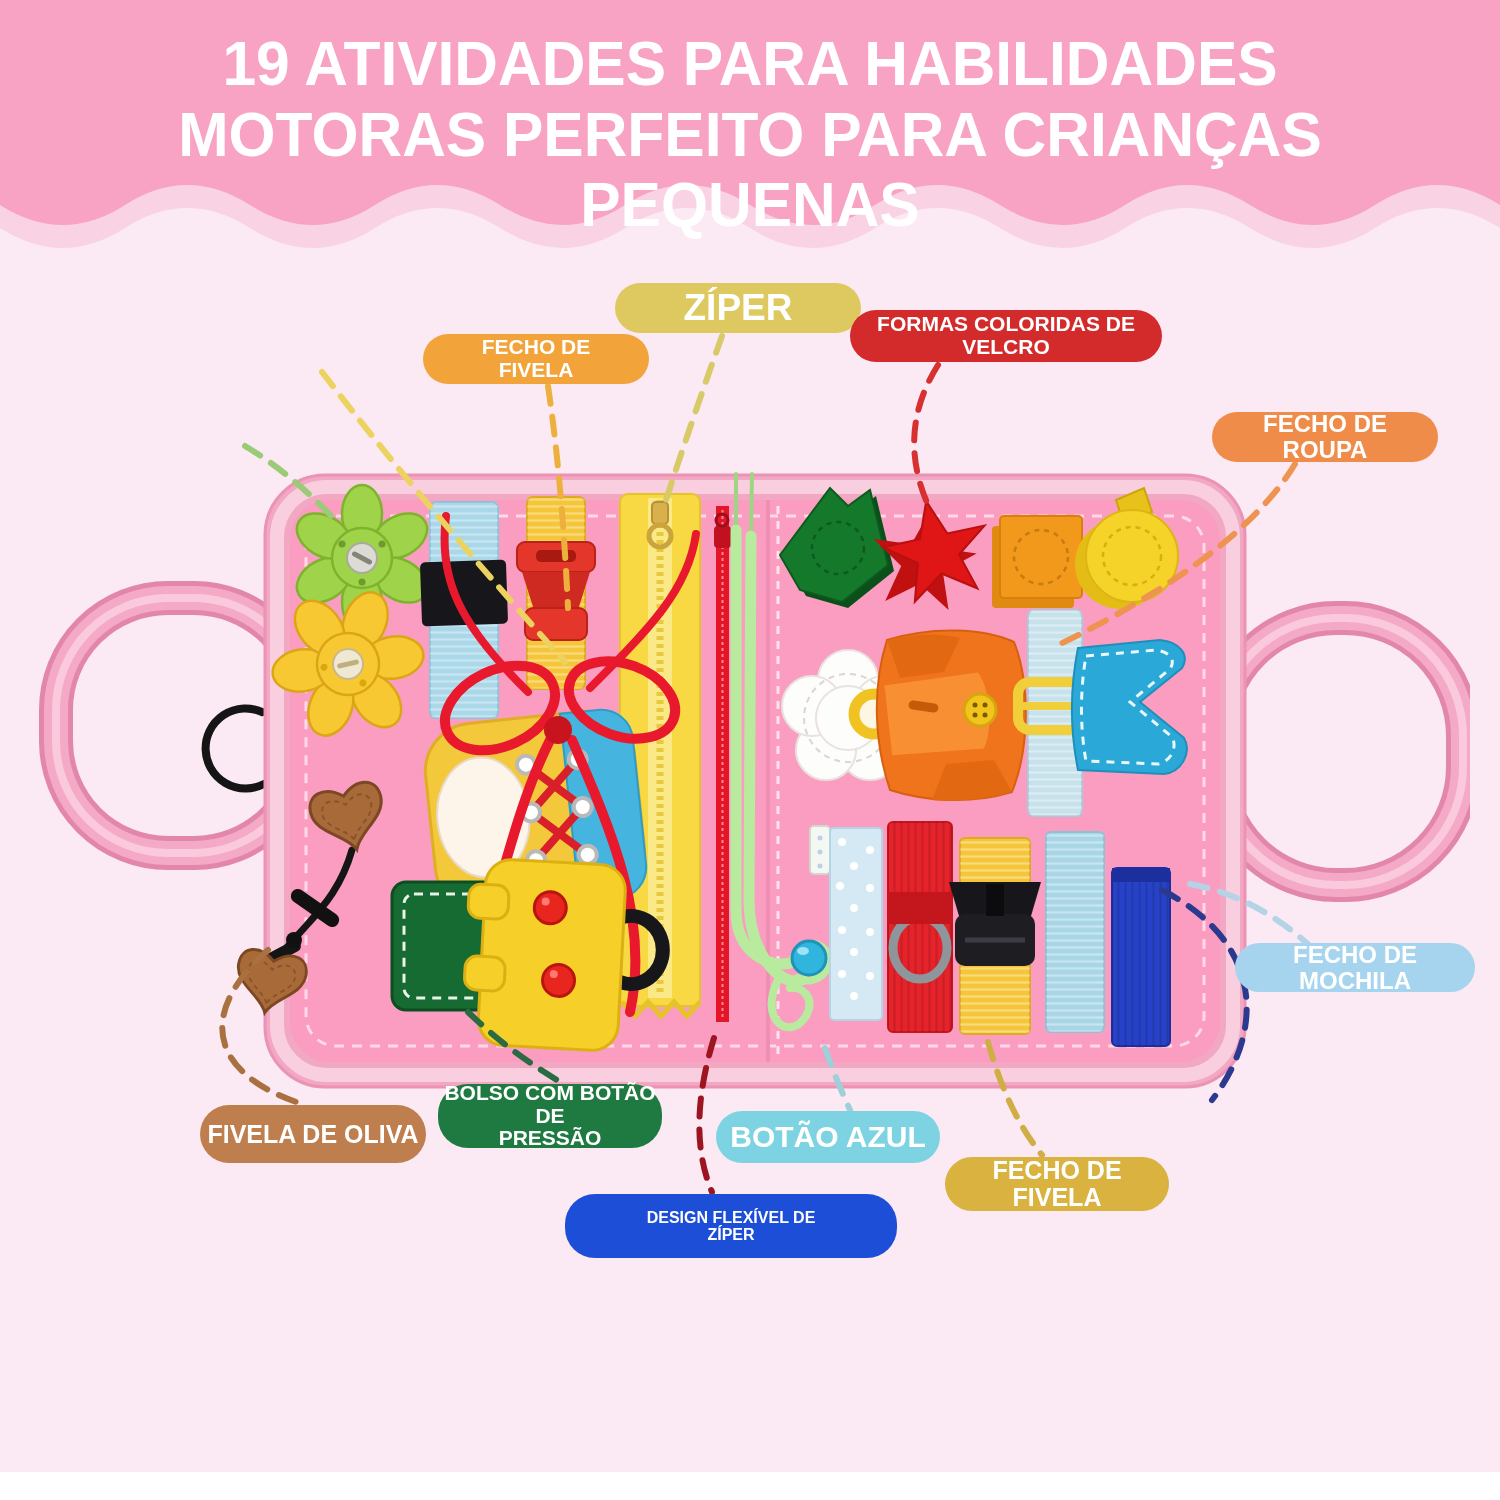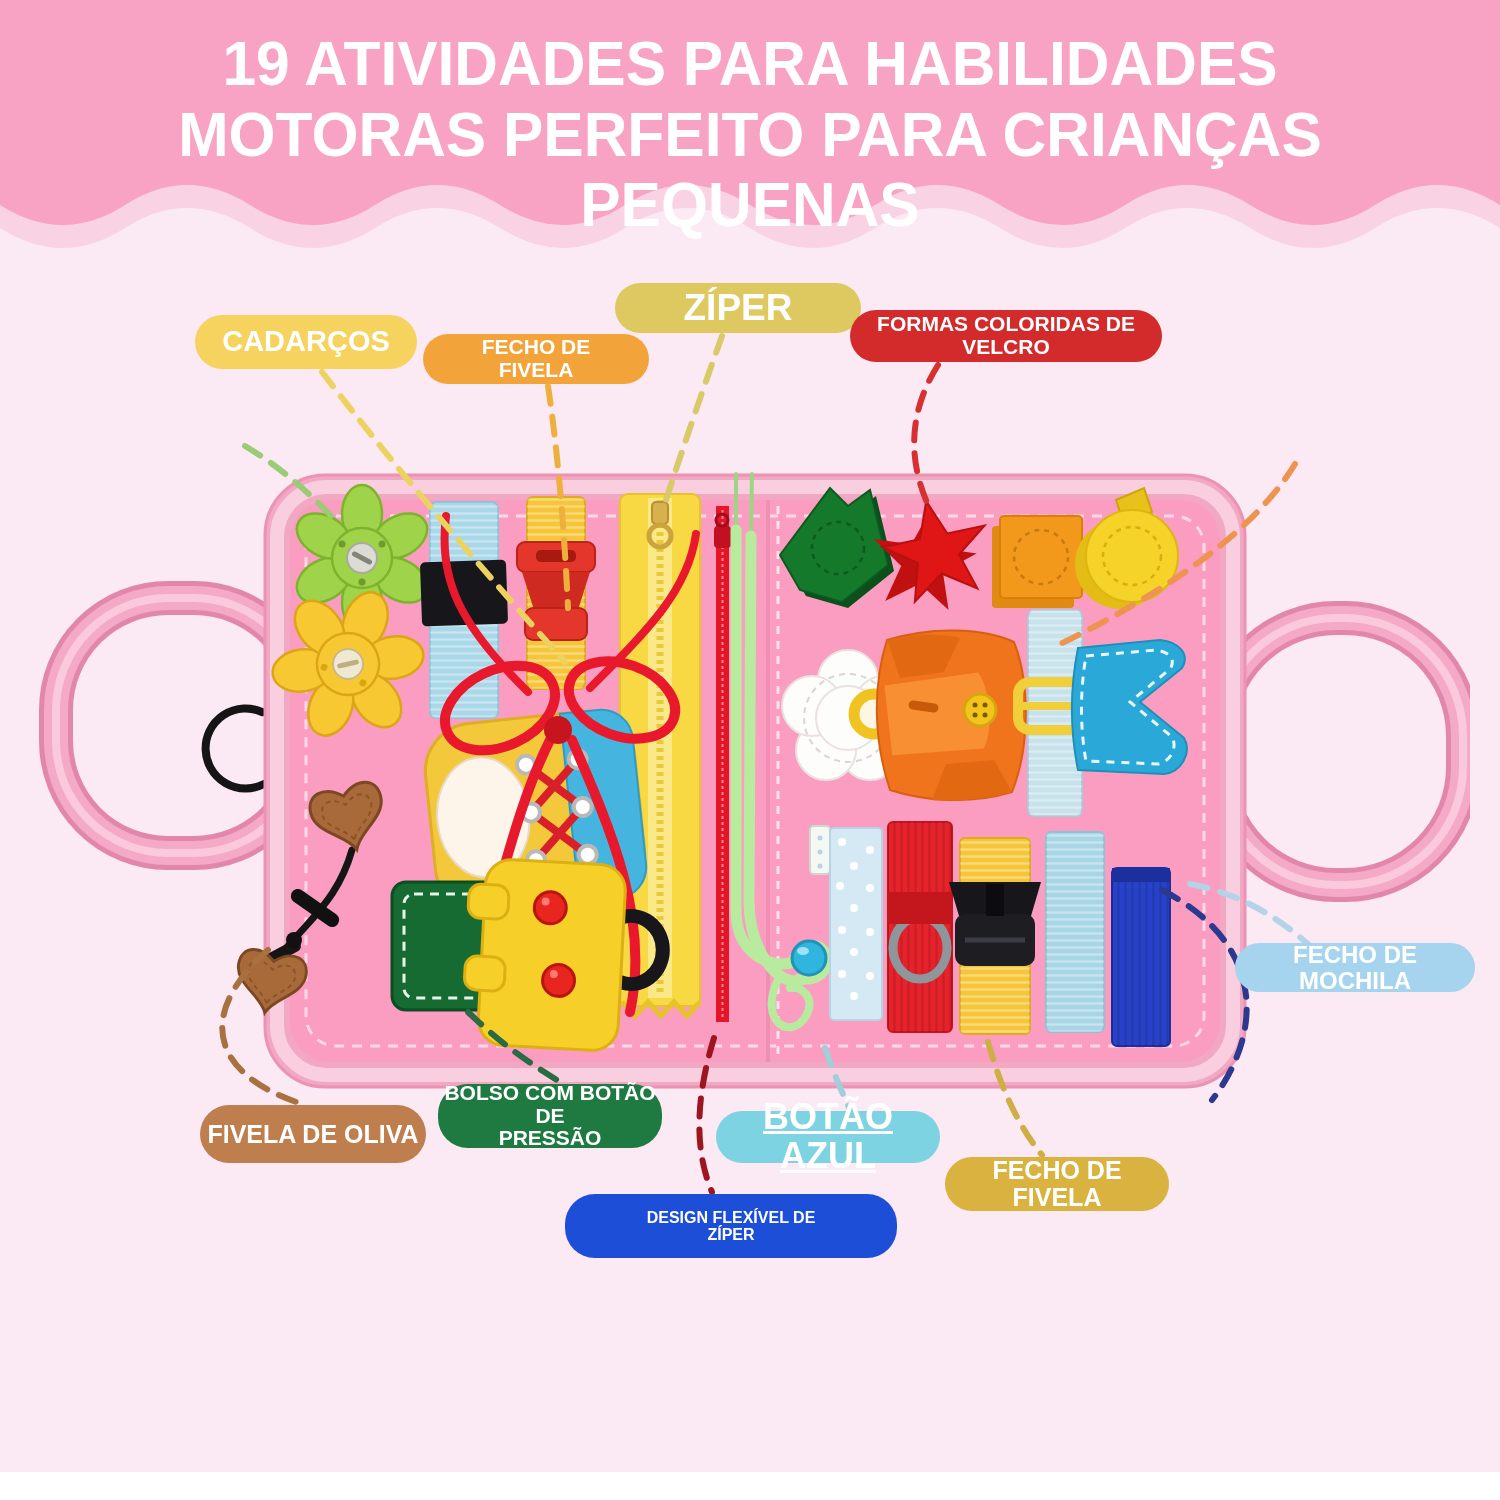--- a/index.html
+++ b/index.html
@@ -23,21 +23,21 @@
   }
   .p-engrenagens{left:30px;top:392px;width:212px;height:52px;background:#abd383;font-size:20px;}
   .p-cadarcos{left:195px;top:315px;width:222px;height:54px;background:#f6d35e;font-size:29px;}
   .p-fivela-top{left:423px;top:334px;width:226px;height:50px;background:#f2a43a;font-size:21px;}
   .p-ziper{left:615px;top:283px;width:246px;height:50px;background:#ddc95f;font-size:37px;}
   .p-formas{left:850px;top:310px;width:312px;height:52px;background:#d32b2b;font-size:21px;}
   .p-roupa{left:1212px;top:412px;width:226px;height:50px;background:#f08c4a;font-size:24px;}
   .p-mochila{left:1235px;top:943px;width:240px;height:49px;background:#a6d4ee;font-size:24px;}
   .p-oliva{left:200px;top:1105px;width:226px;height:58px;background:#bf7e4e;font-size:25px;}
   .p-bolso{left:438px;top:1084px;width:224px;height:64px;background:#1e7a40;font-size:21px;}
-  .p-botao{left:716px;top:1111px;width:224px;height:52px;background:#7ed3e2;font-size:36px;text-decoration:underline;}
+  .p-botao{left:716px;top:1111px;width:224px;height:52px;background:#7ed3e2;font-size:30px;}
   .p-design{left:565px;top:1194px;width:332px;height:64px;background:#1d4ed8;font-size:16px;}
   .p-fivela-bot{left:945px;top:1157px;width:224px;height:54px;background:#d9b23f;font-size:25px;}
   .p-flexivel{left:1108px;top:1103px;width:228px;height:58px;background:#2b3fae;font-size:26px;}
 </style>
 </head>
 <body>
 
 <div id="canvas">
 
   <svg id="header-wave" width="1500" height="300" viewBox="0 0 1500 300">
@@ -338,26 +338,26 @@
     <path d="M1295,464 Q1238,558 1052,648" stroke="#ee9350" stroke-width="6" stroke-dasharray="18 13"></path>
     <path d="M1190,884 Q1255,896 1310,946" stroke="#b5d3e7" stroke-width="6" stroke-dasharray="18 13"></path>
     <path d="M1162,890 C1268,945 1262,1035 1212,1100" stroke="#2b3a8f" stroke-width="6" stroke-dasharray="18 13"></path>
     <path d="M268,950 C200,1010 205,1072 302,1104" stroke="#a9713f" stroke-width="6" stroke-dasharray="18 13"></path>
     <path d="M468,1012 C505,1048 535,1066 560,1082" stroke="#2a6b44" stroke-width="6" stroke-dasharray="18 13"></path>
     <path d="M825,1048 C833,1072 842,1092 850,1110" stroke="#9fcfd8" stroke-width="6" stroke-dasharray="18 13"></path>
     <path d="M988,1042 C1002,1092 1020,1128 1042,1155" stroke="#cfae45" stroke-width="6" stroke-dasharray="18 13"></path>
     <path d="M714,1038 C698,1090 692,1145 712,1192" stroke="#9c1520" stroke-width="6" stroke-dasharray="18 13"></path>
   </svg>
 
-  <div class="pill p-cadarcos">CADARÇOS</div>
   <div class="pill p-fivela-top">FECHO DE
 FIVELA</div>
   <div class="pill p-ziper">ZÍPER</div>
   <div class="pill p-formas">FORMAS COLORIDAS DE
 VELCRO</div>
+  <div class="pill p-roupa">FECHO DE ROUPA</div>
   <div class="pill p-mochila">FECHO DE MOCHILA</div>
   <div class="pill p-oliva">FIVELA DE OLIVA</div>
   <div class="pill p-bolso">BOLSO COM BOTÃO DE
 PRESSÃO</div>
   <div class="pill p-botao">BOTÃO AZUL</div>
   <div class="pill p-design">DESIGN FLEXÍVEL DE
 ZÍPER</div>
   <div class="pill p-fivela-bot">FECHO DE FIVELA</div>
 
 </div>

